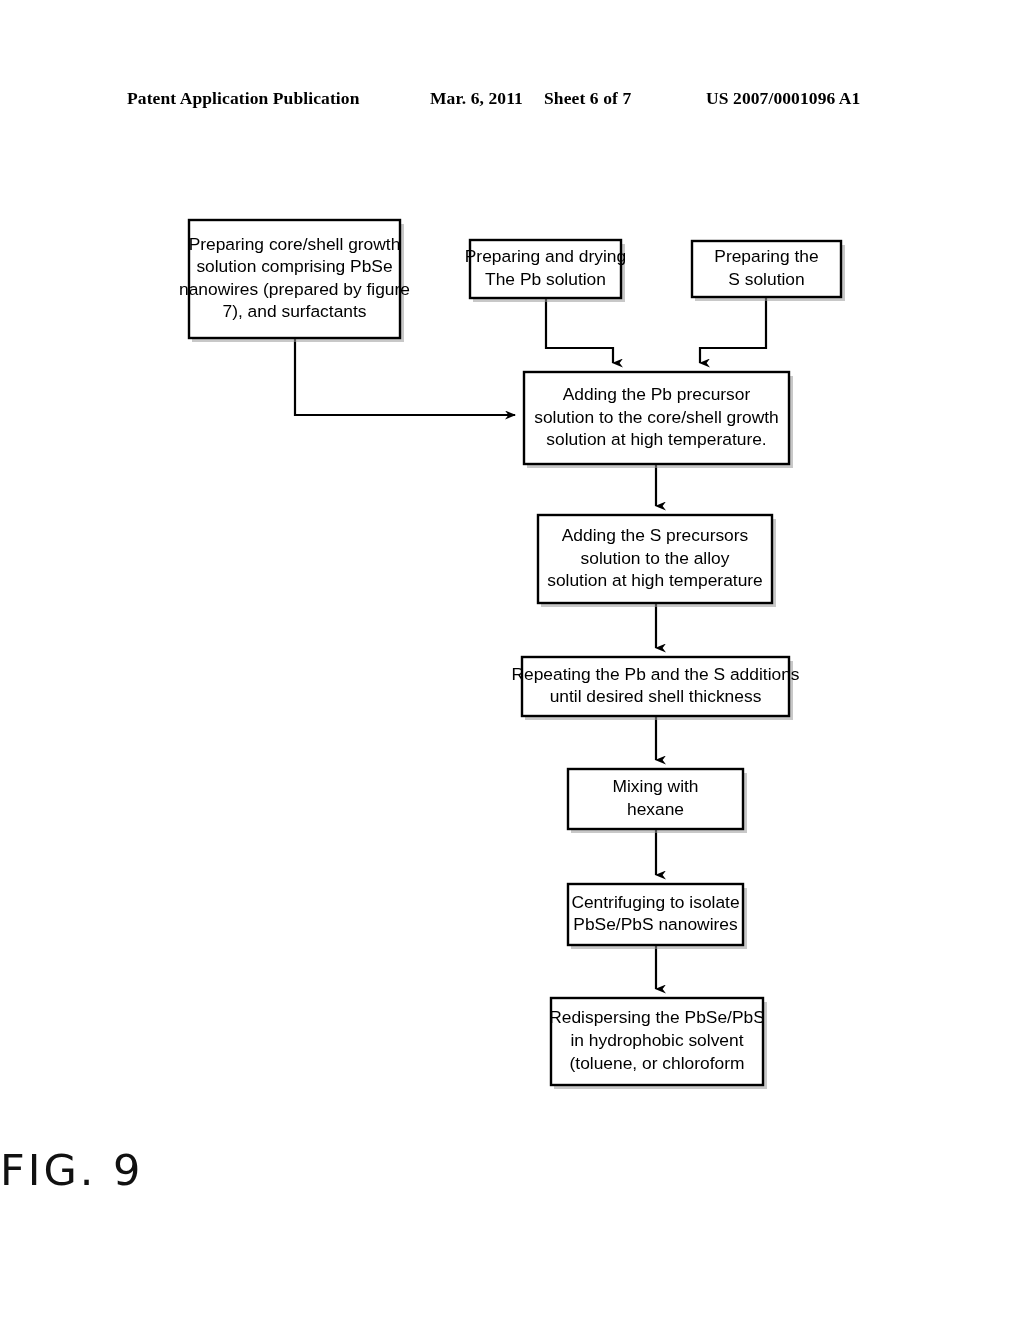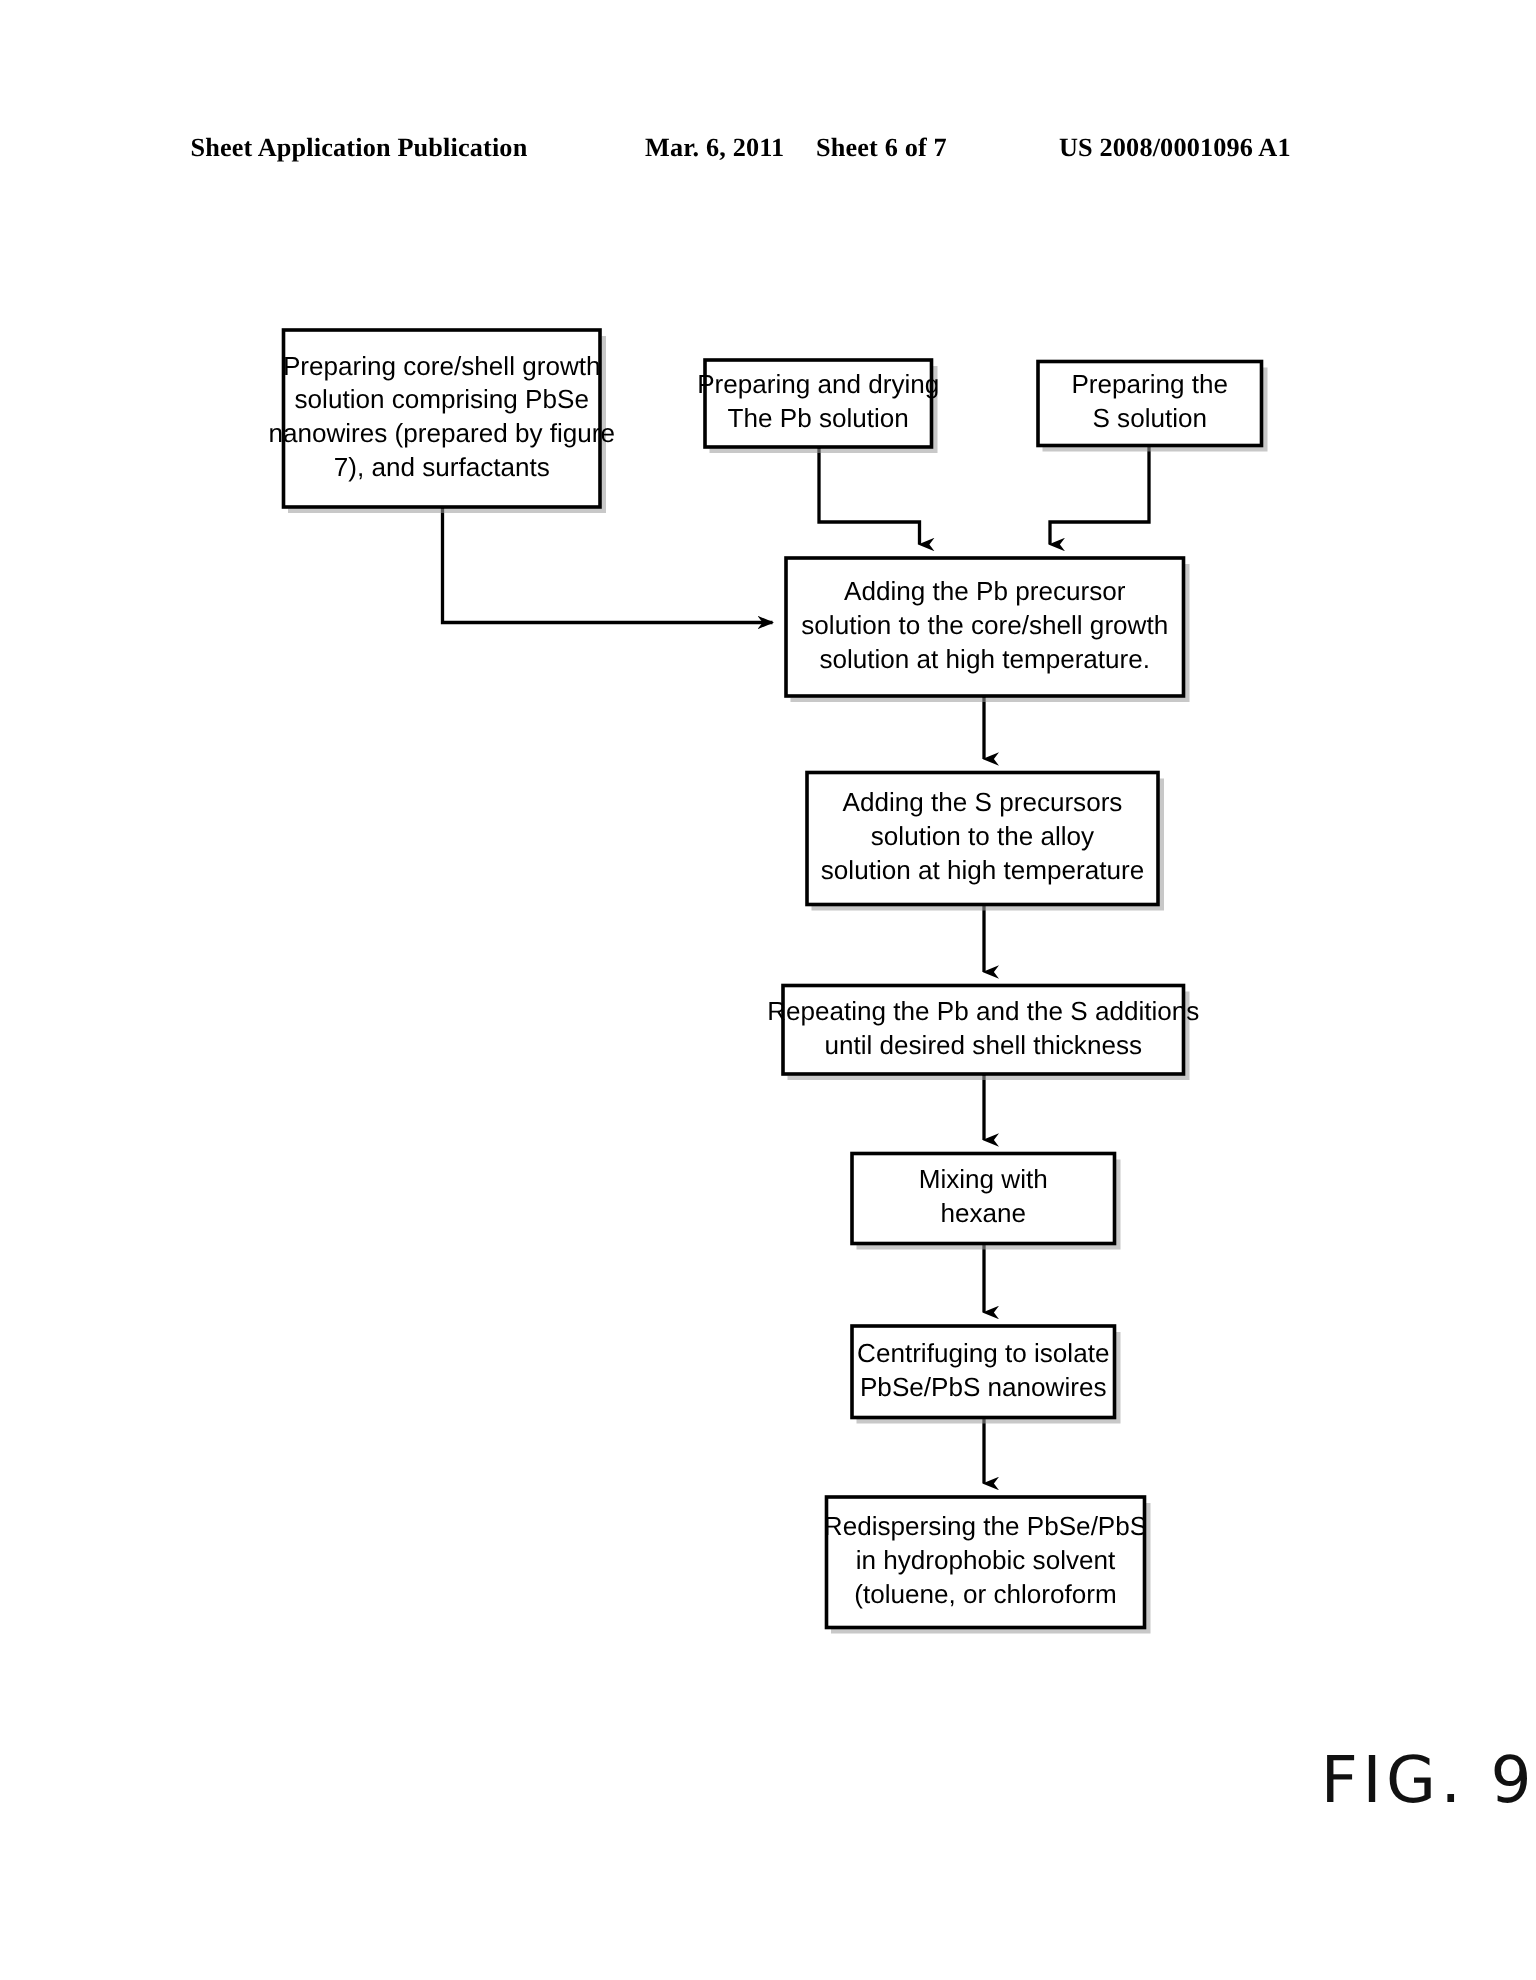--- a/index.html
+++ b/index.html
@@ -72,37 +72,36 @@
     dominant-baseline: middle;
     white-space: pre;
   }
 
   
   #figure-caption {
     position: absolute;
     left: 0;
     top: 1145px;
     width: 1024px;
-    text-align: right;
+    text-align: left;
     font-family: "DejaVu Sans", sans-serif;
     font-size: 43px;
     font-weight: 400;
     letter-spacing: 3px;
     color: #111111;
-    margin-top: 17px;
   }
 </style>
 </head>
 <body>
 
 <div id="patent-header">
-  <span class="hdr-pub">Sheet Application Publication</span>
+  <span class="hdr-pub">Patent Application Publication</span>
   <span class="hdr-date">Mar. 6, 2011</span>
   <span class="hdr-sheet">Sheet 6 of 7</span>
-  <span class="hdr-num">US 2008/0001096 A1</span>
+  <span class="hdr-num">US 2007/0001096 A1</span>
 </div>
 
 <div id="flowchart">
   <svg viewBox="0 0 1024 1320" xmlns="http://www.w3.org/2000/svg">
     <defs>
       <marker id="arrow-down" markerWidth="9" markerHeight="11" refX="4.5" refY="10" orient="auto" markerUnits="userSpaceOnUse">
         <path d="M 0 0 L 4.5 11 L 9 0 L 4.5 3.4 Z" fill="#000000"></path>
       </marker>
       <marker id="arrow-right" markerWidth="11" markerHeight="9" refX="10" refY="4.5" orient="auto" markerUnits="userSpaceOnUse">
         <path d="M 0 0 L 11 4.5 L 0 9 L 3.4 4.5 Z" fill="#000000"></path>

